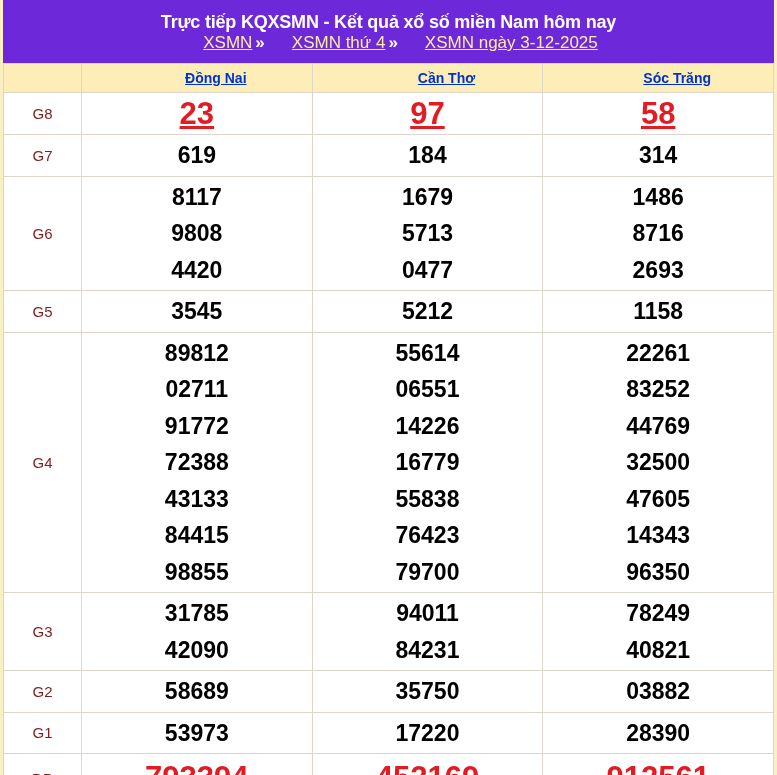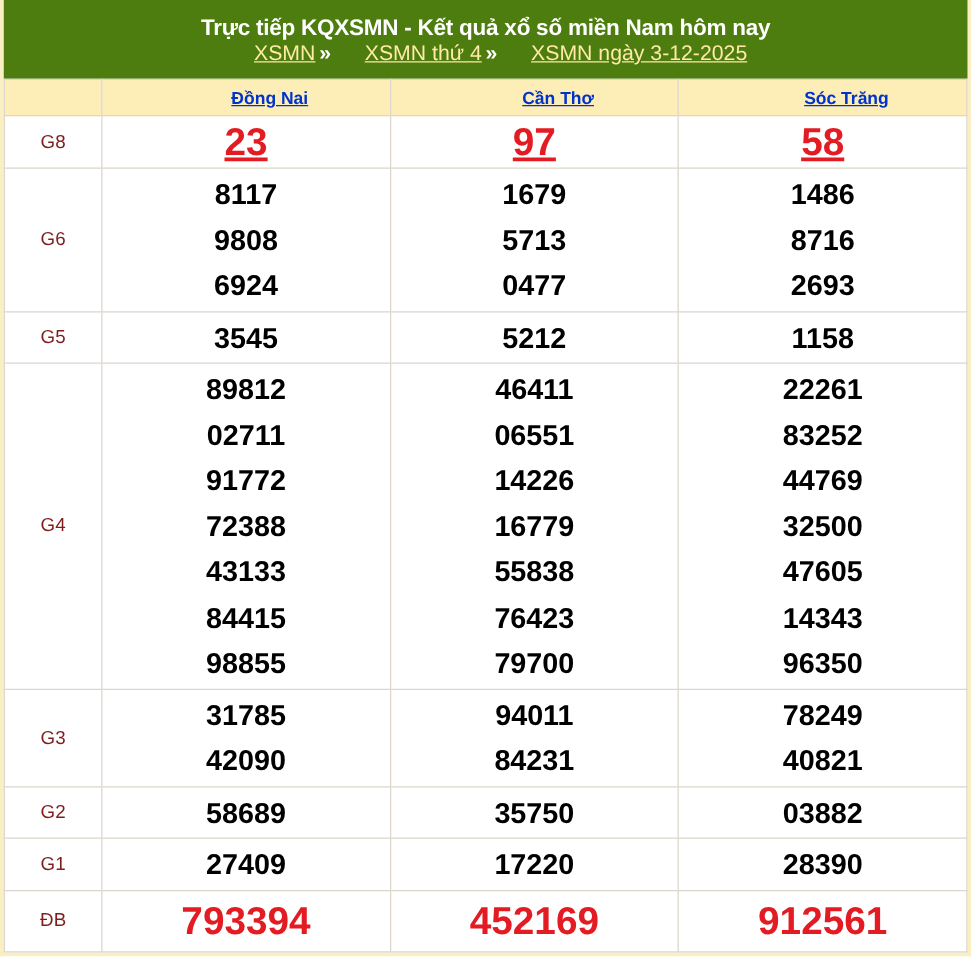--- a/index.html
+++ b/index.html
@@ -1,20 +1,20 @@
 <!DOCTYPE html>
 <html><head>
   <meta charset="utf-8">
   <style>
     * { box-sizing: border-box; margin: 0; padding: 0; }
     html, body { width: 777px; height: 775px; background: #ffffff; overflow: hidden; }
     body { font-family: "Liberation Sans", sans-serif; }
     .wrap { width: 777px; border-left: 3px solid #faeec3; border-right: 3px solid #faeec3; border-bottom: 3px solid #faeec3; }
     .header {
-      background: #4d7c0f;
+      background: #6d28d9;
       height: 63px;
       text-align: center;
       color: #ffffff;
       padding-top: 11px;
     }
     .header .title { font-size: 18px; font-weight: bold; line-height: 22px; letter-spacing: -0.2px; }
     .header .crumbs { font-size: 17px; line-height: 20px; color: #ffeaa8; }
     .header .crumbs a { color: #ffeaa8; text-decoration: underline; margin-left: 24px; }
     .header .crumbs .sep { color: #ffffff; font-weight: bold; margin: 0 3px; }
     table { width: 100%; border-collapse: collapse; table-layout: fixed; }
@@ -61,25 +61,37 @@
             <span class="num red">23</span>
           </td>
           <td class="nums">
             <span class="num red">97</span>
           </td>
           <td class="nums">
             <span class="num red">58</span>
           </td>
         </tr>
         <tr>
+          <td class="lbl">G7</td>
+          <td class="nums">
+            <span class="num">619</span>
+          </td>
+          <td class="nums">
+            <span class="num">184</span>
+          </td>
+          <td class="nums">
+            <span class="num">314</span>
+          </td>
+        </tr>
+        <tr>
           <td class="lbl">G6</td>
           <td class="nums">
             <span class="num">8117</span>
             <span class="num">9808</span>
-            <span class="num">6924</span>
+            <span class="num">4420</span>
           </td>
           <td class="nums">
             <span class="num">1679</span>
             <span class="num">5713</span>
             <span class="num">0477</span>
           </td>
           <td class="nums">
             <span class="num">1486</span>
             <span class="num">8716</span>
             <span class="num">2693</span>
@@ -102,21 +114,21 @@
           <td class="nums">
             <span class="num">89812</span>
             <span class="num">02711</span>
             <span class="num">91772</span>
             <span class="num">72388</span>
             <span class="num">43133</span>
             <span class="num">84415</span>
             <span class="num">98855</span>
           </td>
           <td class="nums">
-            <span class="num">46411</span>
+            <span class="num">55614</span>
             <span class="num">06551</span>
             <span class="num">14226</span>
             <span class="num">16779</span>
             <span class="num">55838</span>
             <span class="num">76423</span>
             <span class="num">79700</span>
           </td>
           <td class="nums">
             <span class="num">22261</span>
             <span class="num">83252</span>
@@ -150,21 +162,21 @@
           <td class="nums">
             <span class="num">35750</span>
           </td>
           <td class="nums">
             <span class="num">03882</span>
           </td>
         </tr>
         <tr>
           <td class="lbl">G1</td>
           <td class="nums">
-            <span class="num">27409</span>
+            <span class="num">53973</span>
           </td>
           <td class="nums">
             <span class="num">17220</span>
           </td>
           <td class="nums">
             <span class="num">28390</span>
           </td>
         </tr>
         <tr>
           <td class="lbl">ĐB</td>

